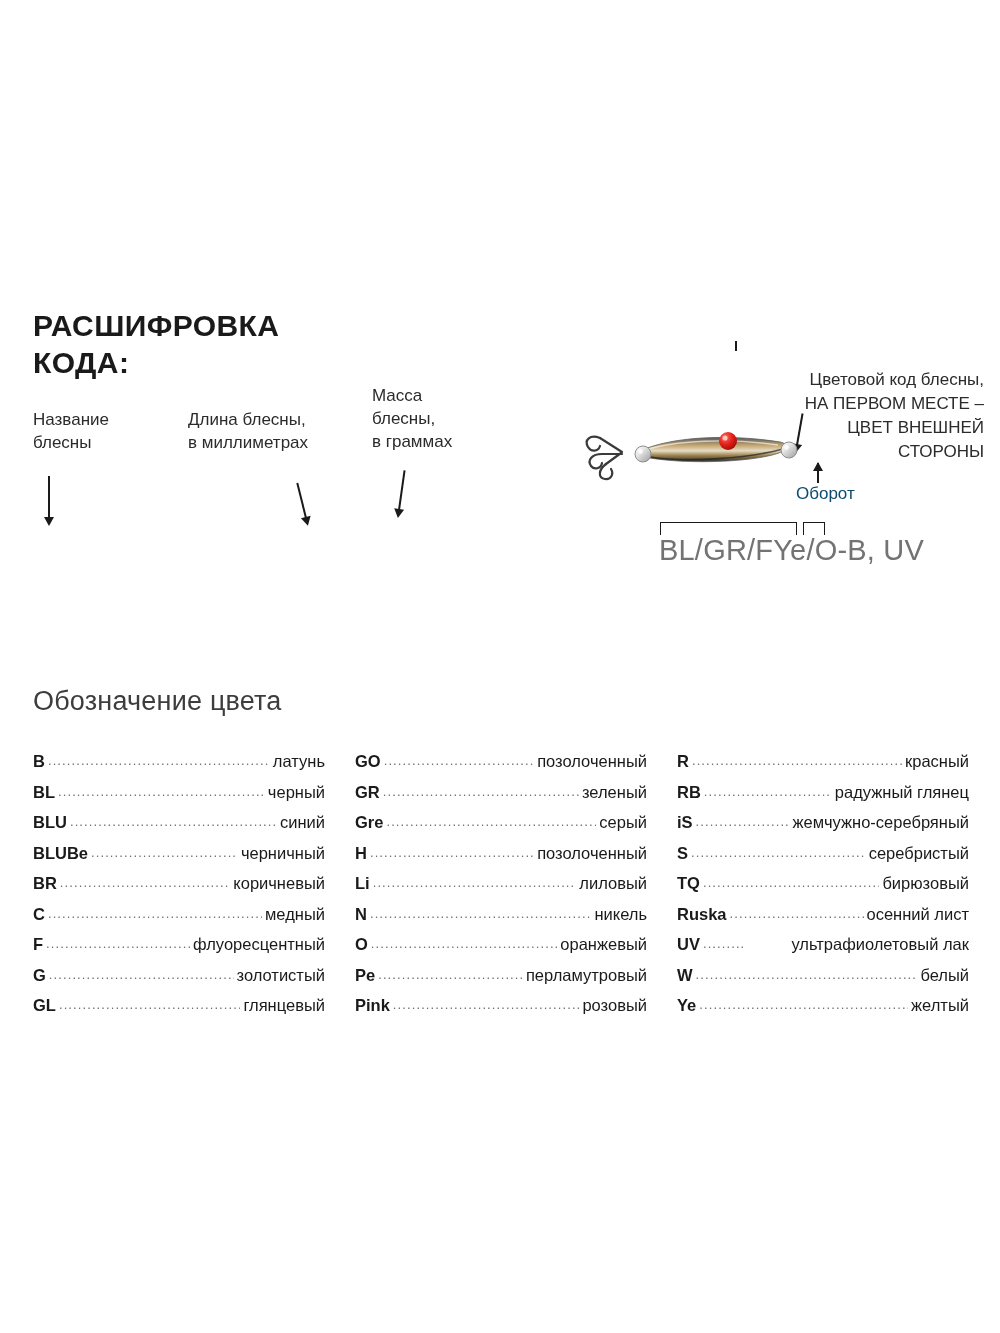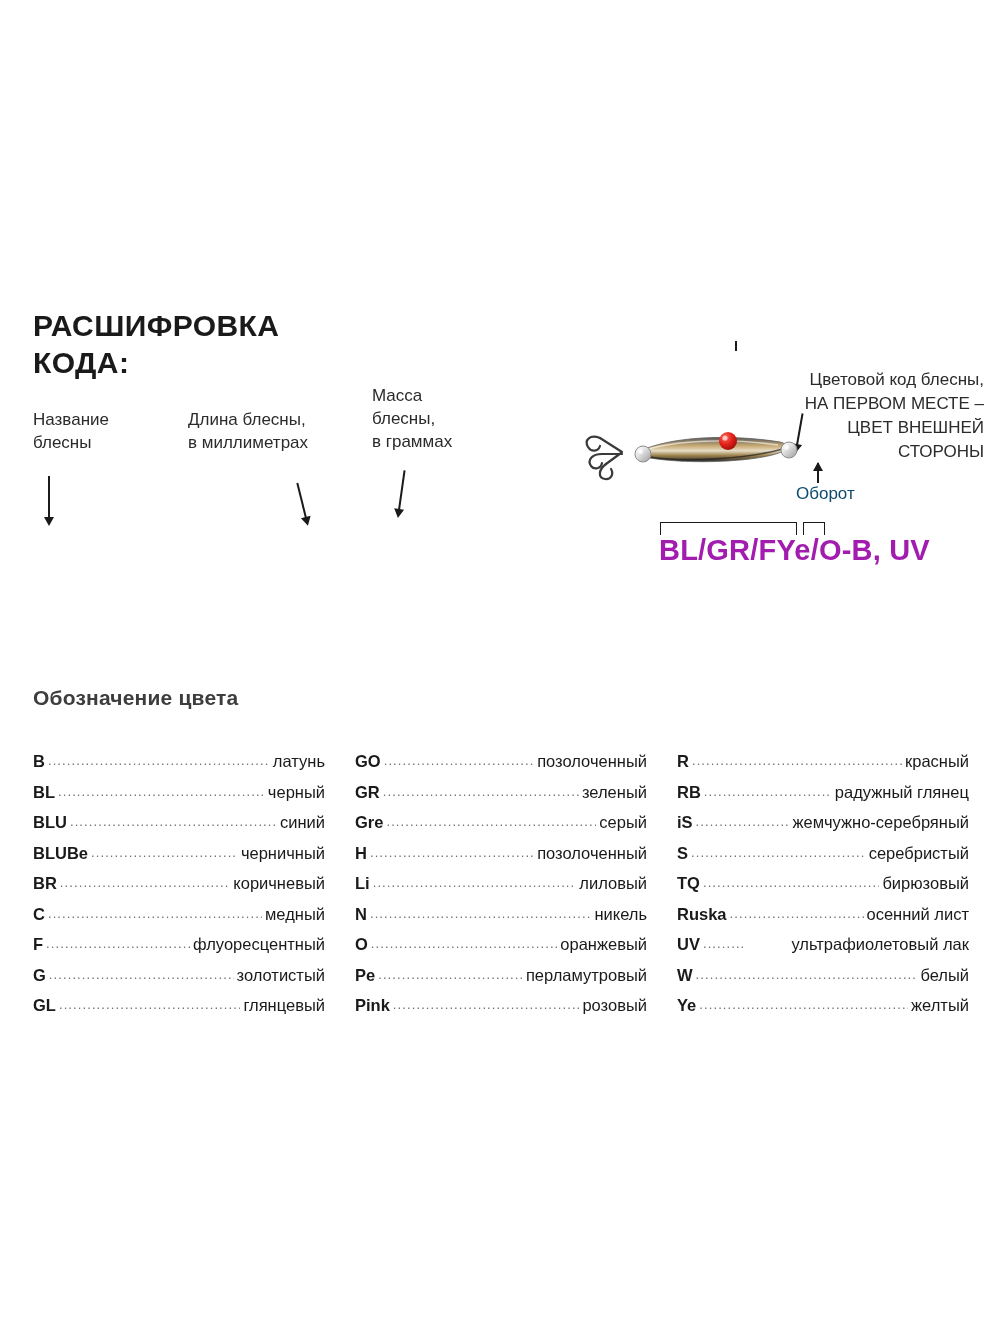--- a/index.html
+++ b/index.html
@@ -176,42 +176,42 @@
     height: 12px;
     border: 1.5px solid #1a1a1a;
     border-bottom: none;
   }
 
   #color-code-text {
     position: absolute;
     left: 659px;
     top: 534px;
     font-size: 29px;
-    font-weight: bold;
+    font-weight: normal;
     letter-spacing: 0.2px;
     white-space: nowrap;
-    color: #a21caf;
+    color: #737373;
   }
 
   
   #lure {
     position: absolute;
     left: 580px;
     top: 408px;
     width: 270px;
     height: 80px;
   }
 
   
   #legend-title {
     position: absolute;
     left: 33px;
     top: 686px;
-    font-size: 21px;
-    font-weight: bold;
+    font-size: 27px;
+    font-weight: normal;
     color: #3d3d3d;
     letter-spacing: 0.2px;
   }
 
   #legend {
     position: absolute;
     left: 33px;
     top: 752px;
     width: 938px;
     display: flex;

